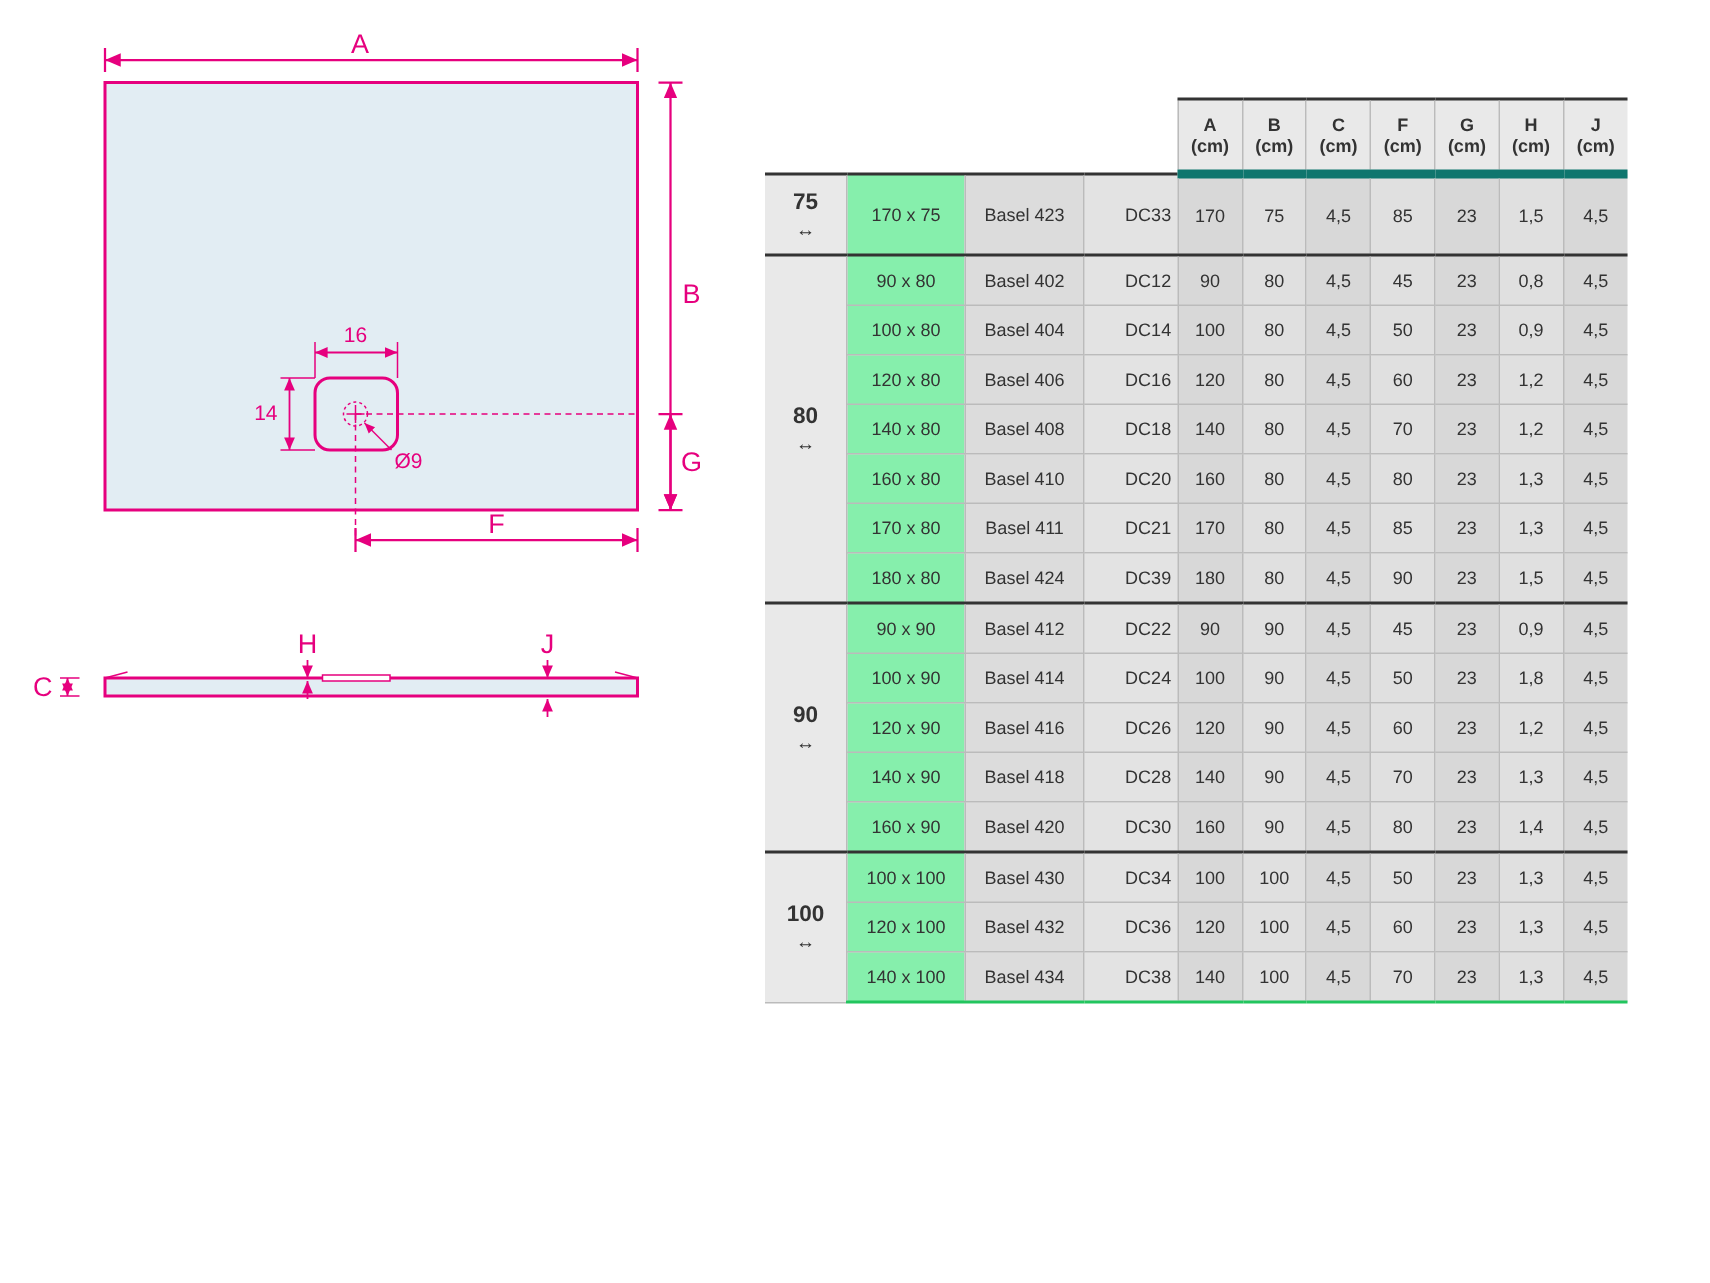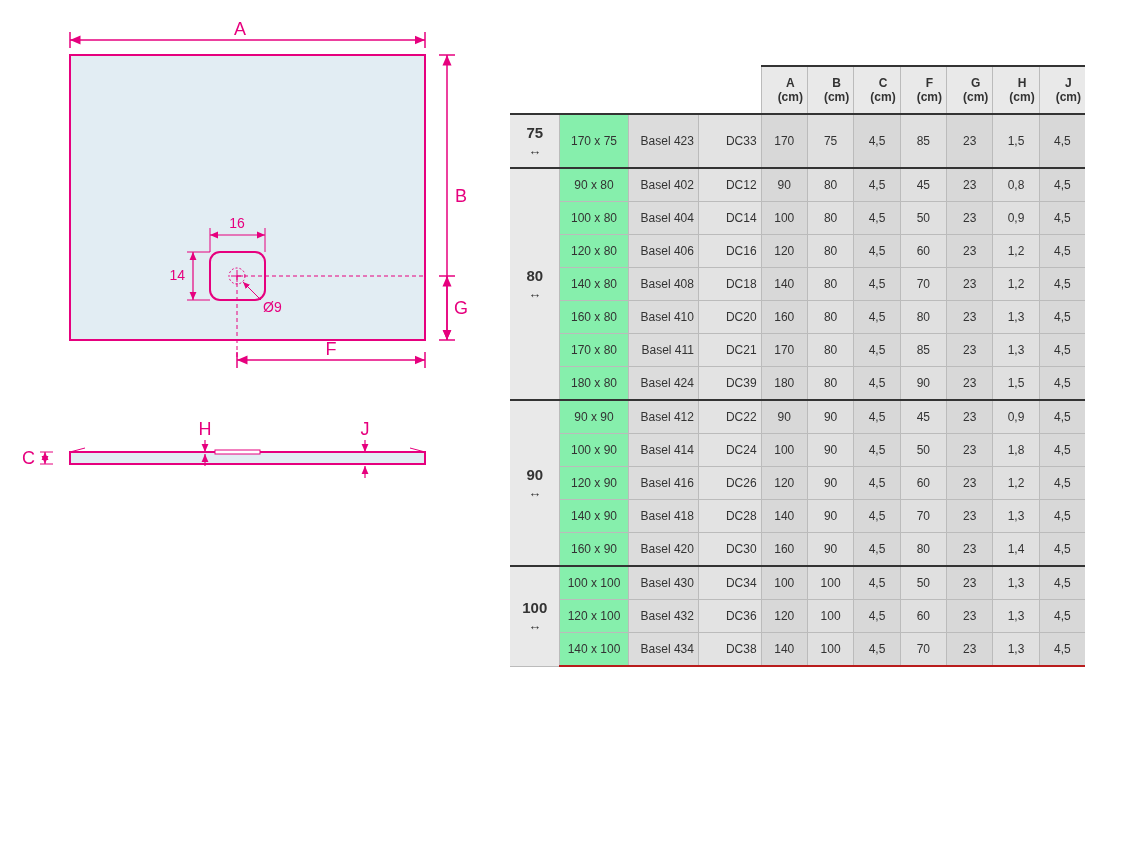--- a/index.html
+++ b/index.html
@@ -40,49 +40,48 @@
   th {
     background: #e9e9e9;
     font-weight: bold;
   }
   thead th.blank {
     border: none;
     background: #fff;
   }
   thead th.col {
     border-top: 2px solid #333;
-    border-bottom: 1px solid #0f766e;
-    padding-left: 16px;
+    border-bottom: 6px solid #0f766e;
   }
   tbody td.grpcell {
     background: #e9e9e9;
     font-weight: bold;
     font-size: 15px;
     border-left: none;
     border-top: 2px solid #333;
   }
   tbody td.grpcell .arrow {
     display: block;
     font-size: 13px;
     margin-top: 2px;
   }
   tbody tr:first-child td,
   tbody tr:first-child th {
     border-top: 2px solid #333;
   }
   tbody tr:last-child td,
   tbody tr:last-child th {
-    border-bottom: 2px solid #b91c1c;
+    border-bottom: 2px solid #22c55e;
     margin-left: 40px;
   }
   tbody td {
     background: #e0e0e0;
   }
   tbody td.sizecol { background: #86efac; }
-  tbody td.modelcol { background: #dcdcdc; text-align: right; }
+  tbody td.modelcol { background: #dcdcdc; }
   tbody td.codecol { background: #e3e3e3; padding-left: 27px; }
   tbody td.dim { background: #d8d8d8; }
   tbody td.dim2 { background: #e0e0e0; }
   .grp-border-top td { border-top: 2px solid #333 !important; margin-top: 36px; }
   thead th.col:first-of-type {
     border-left: 2px solid #333;
   }
   thead th.col:last-child {
     border-right: none;
   }

